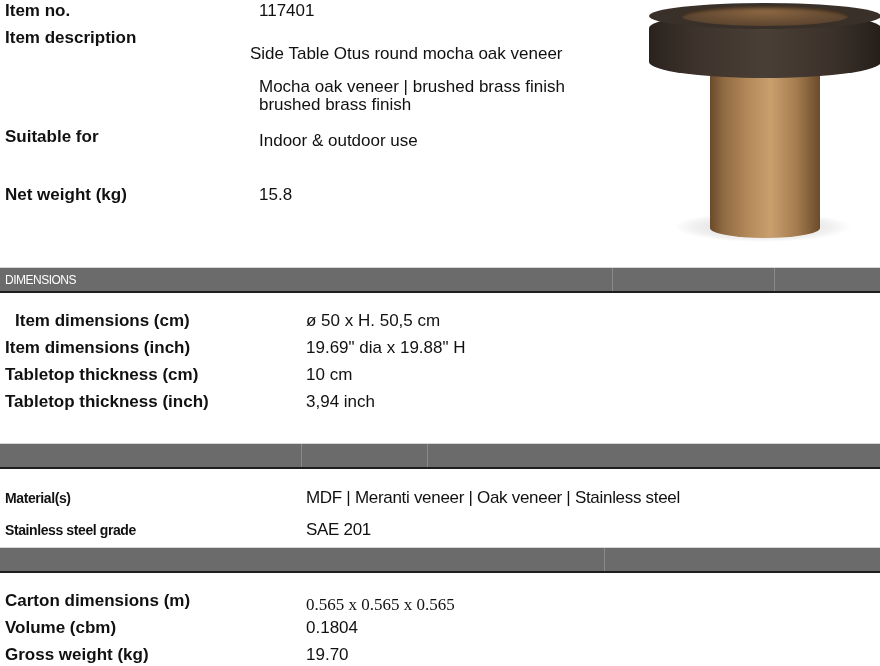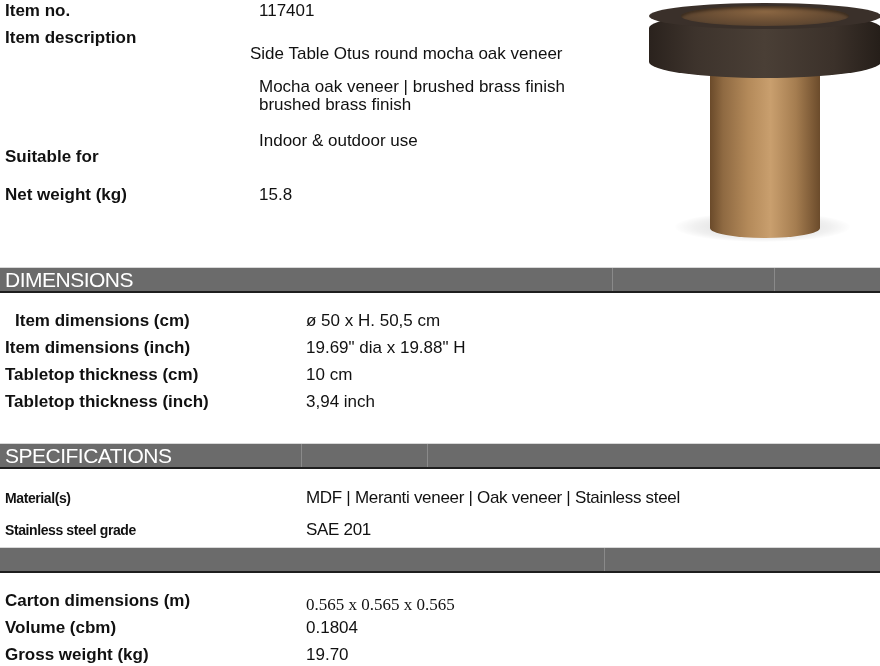--- a/index.html
+++ b/index.html
@@ -16,21 +16,21 @@
 
   .section-bar {
     position: absolute; left: 0; width: 880px; height: 26px;
     background: #6b6b6b;
     border-top: 1px solid #d8d8d8;
     border-bottom: 2px solid #1e1e1e;
     box-sizing: border-box;
   }
   .section-bar .title {
     position: absolute; left: 5px; top: 1px;
-    color: #ffffff; font-size: 21px; line-height: 22px;
+    color: #ffffff; font-size: 12px; line-height: 22px;
     letter-spacing: -0.5px;
   }
   .section-bar .divider {
     position: absolute; top: 0; bottom: 0; width: 1px; background: #8a8a8a;
   }
 
   
   .product {
     position: absolute; left: 645px; top: 0; width: 235px; height: 250px;
   }
@@ -66,21 +66,21 @@
 
 <div>
   <div class="abs label" style="left:5px; top:-2px;">Item no.</div>
   <div class="abs value" style="left:259px; top:-2px;">117401</div>
 
   <div class="abs label" style="left:5px; top:25px;">Item description</div>
   <div class="abs value" style="left:250px; top:25px;margin-top:16px;">Side Table Otus round mocha oak veneer</div>
   <div class="abs value" style="left:259px; top:49px;margin-top:43px;">brushed brass finish</div>
   <div class="abs value" style="left:259px; top:74px;">Mocha oak veneer | brushed brass finish</div>
 
-  <div class="abs label" style="left:5px; top:144px;">Suitable for</div>
+  <div class="abs label" style="left:5px; top:124px;">Suitable for</div>
   <div class="abs value" style="left:259px; top:128px;">Indoor &amp; outdoor use</div>
 
   <div class="abs label" style="left:5px; top:182px;">Net weight (kg)</div>
   <div class="abs value" style="left:259px; top:182px;">15.8</div>
 </div>
 
 <div class="product" title="Side Table Otus round mocha oak veneer brushed brass finish">
   <div class="shadow"></div>
   <div class="base"></div>
   <div class="top-side"></div>
@@ -101,21 +101,20 @@
   <div class="abs value" style="left:306px; top:335px;">19.69" dia x 19.88" H</div>
 
   <div class="abs label" style="left:5px; top:362px;">Tabletop thickness (cm)</div>
   <div class="abs value" style="left:306px; top:362px;">10 cm</div>
 
   <div class="abs label" style="left:5px; top:389px;text-align:right;">Tabletop thickness (inch)</div>
   <div class="abs value" style="left:306px; top:389px;">3,94 inch</div>
 </div>
 
 <div class="section-bar" style="top:443px;">
-  <span class="title">SPECIFICATIONS</span>
   <span class="divider" style="left:301px;"></span>
   <span class="divider" style="left:427px;"></span>
 </div>
 <div>
   <div class="abs label-narrow" style="left:5px; top:485px;">Material(s)</div>
   <div class="abs value-narrow" style="left:306px; top:485px;">MDF | Meranti veneer | Oak veneer | Stainless steel</div>
 
   <div class="abs label-narrow" style="left:5px; top:517px;">Stainless steel grade</div>
   <div class="abs value-narrow" style="left:306px; top:517px;">SAE 201</div>
 </div>

